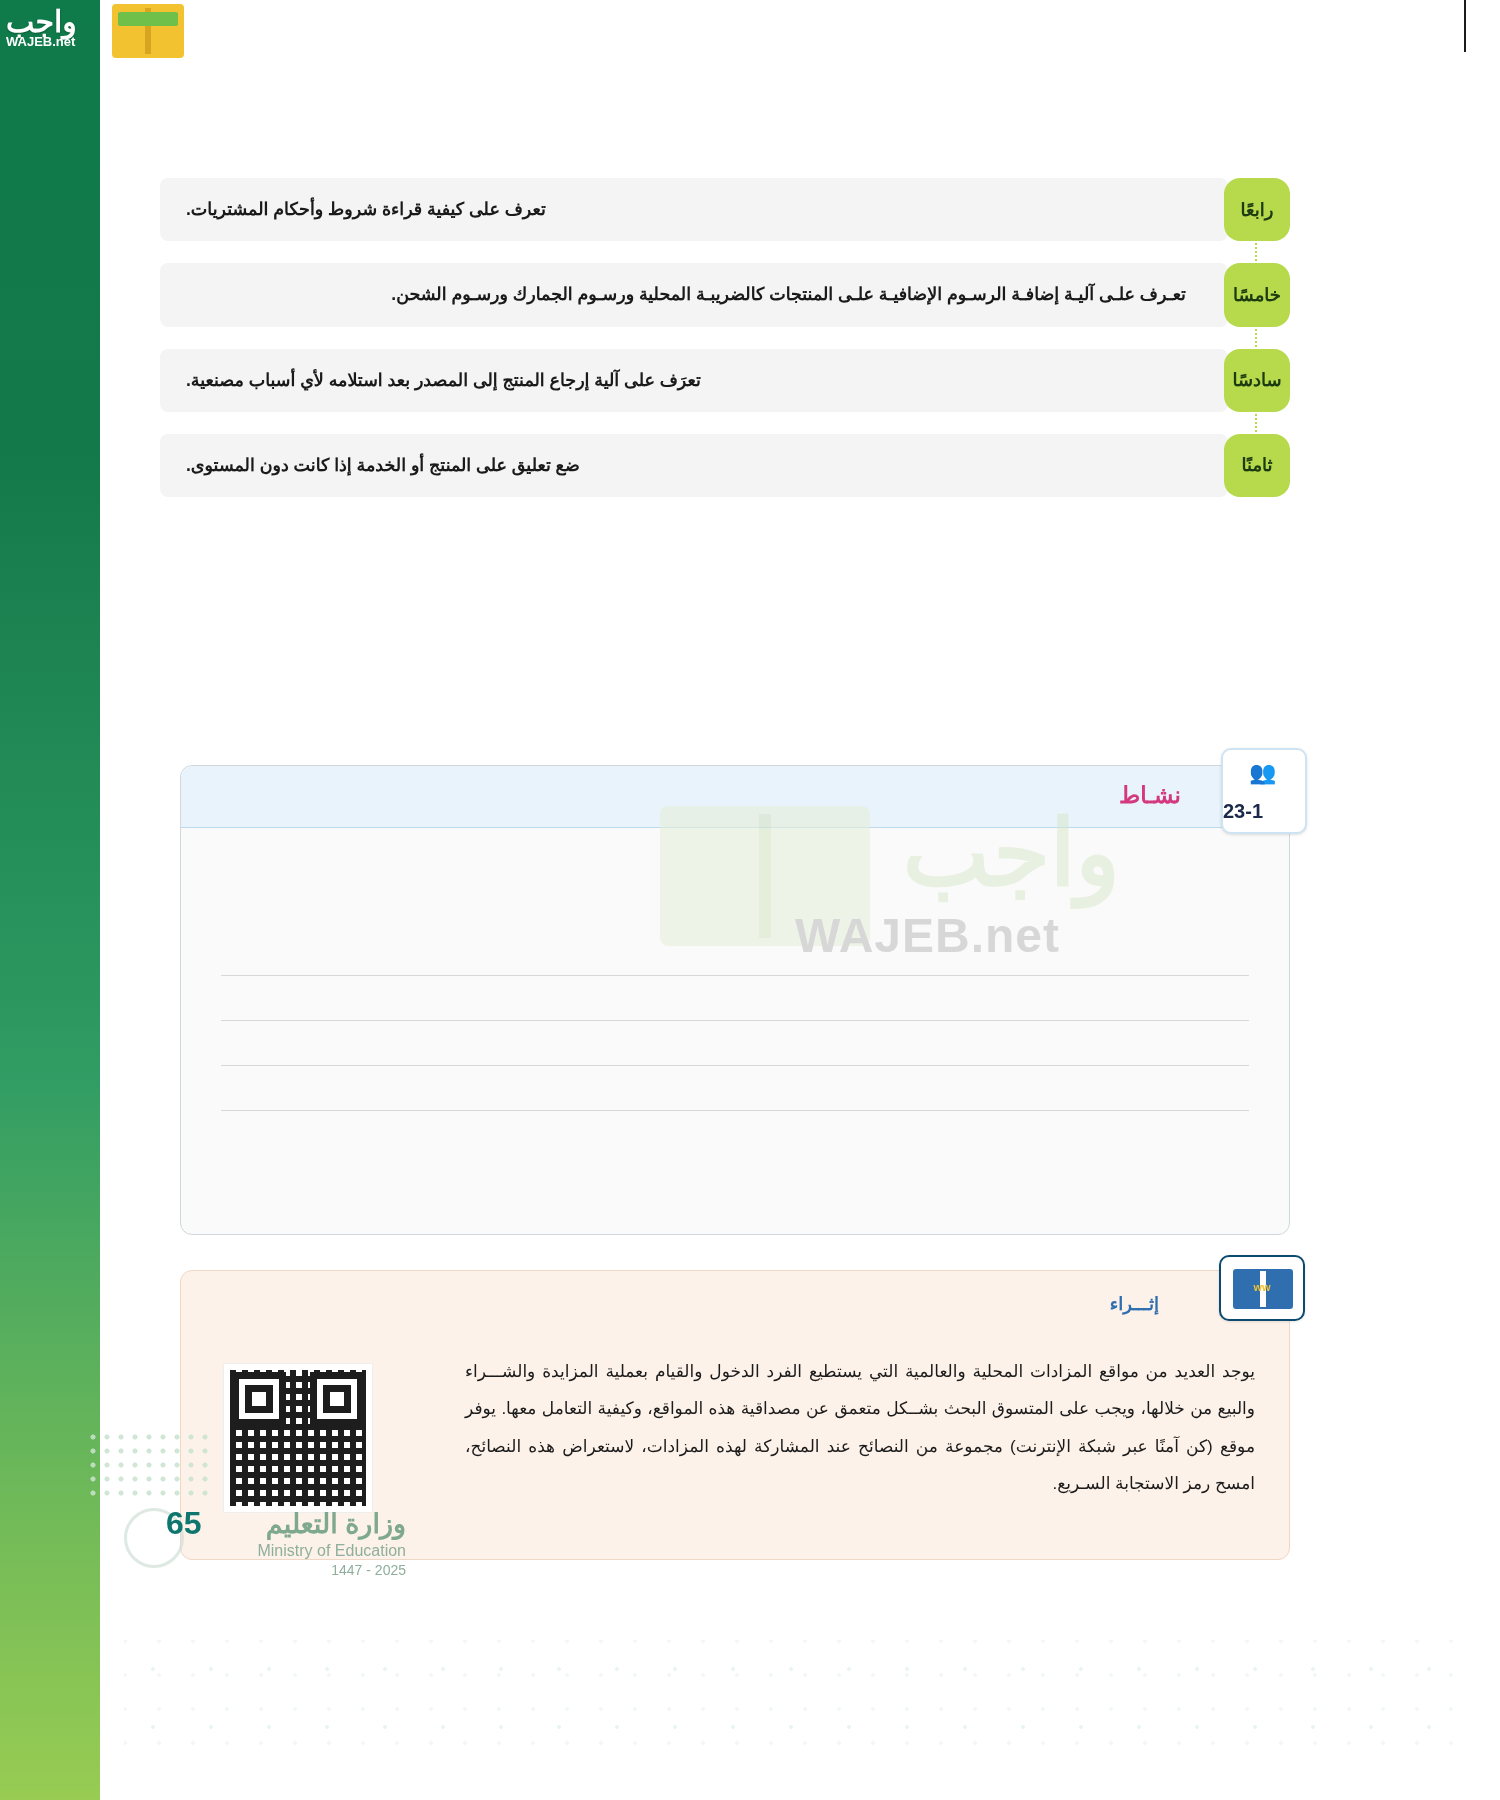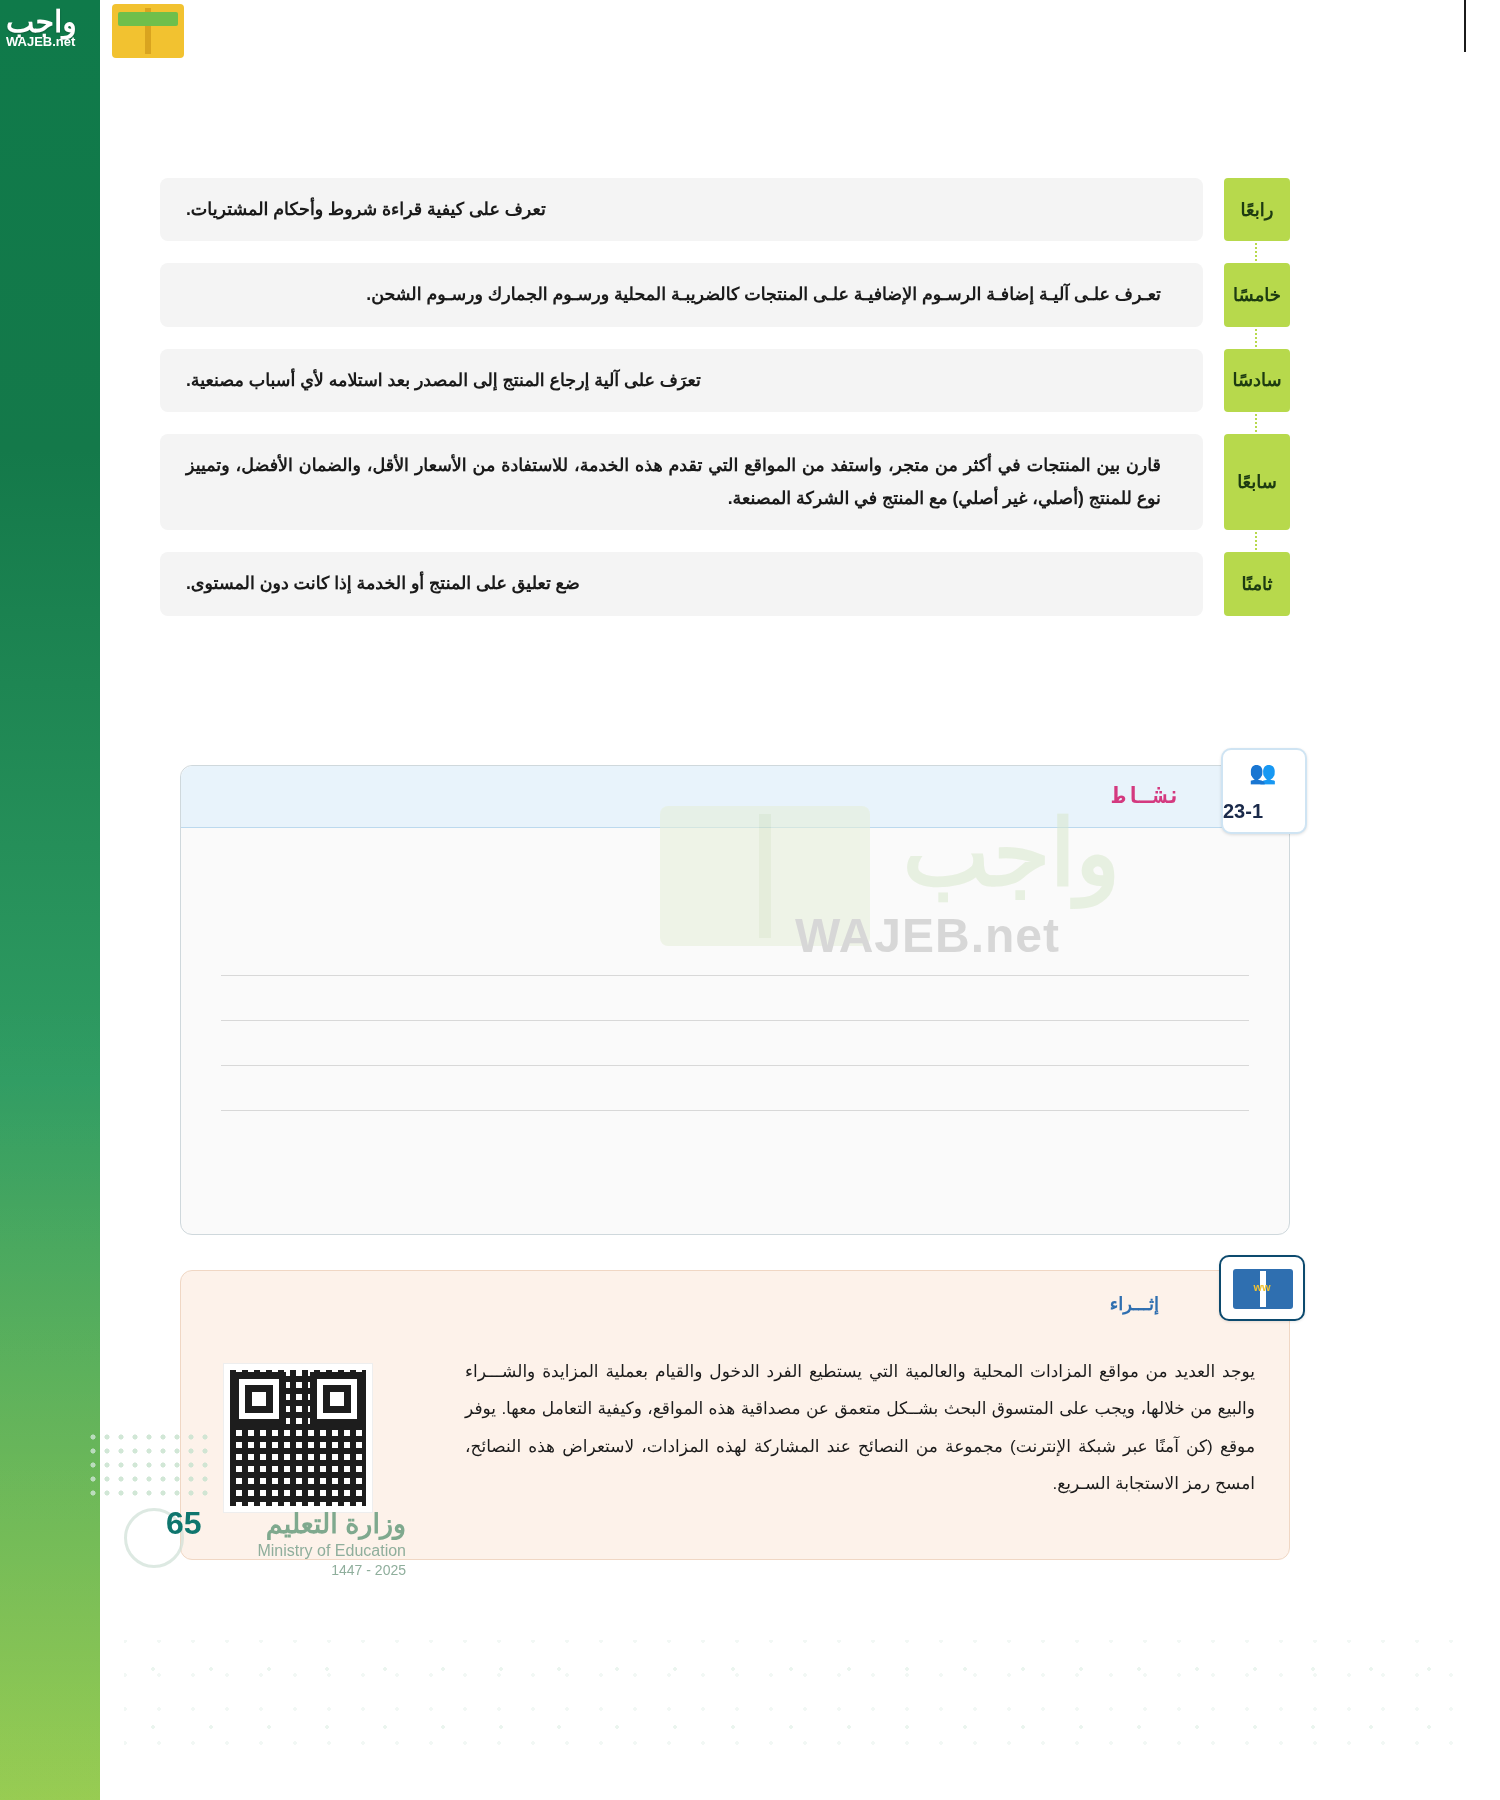--- a/index.html
+++ b/index.html
@@ -105,28 +105,27 @@
     display: flex;
     align-items: stretch;
     justify-content: flex-start;
     margin-bottom: 22px;
   }
   .step-badge {
     flex: 0 0 auto;
     width: 66px;
     min-height: 54px;
     background: #b7d94c;
-    border-radius: 4px;
+    border-radius: 16px;
     color: #1d3b11;
     font-size: 18px;
     font-weight: bold;
     display: flex; align-items: center; justify-content: center;
     position: relative;
     z-index: 3;
-    margin-left: 25px;
   }
   .step-body {
     flex: 1 1 auto;
     background: #f4f4f4;
     border-radius: 8px;
     margin-right: -4px;
     padding: 15px 42px 15px 26px;
     display: flex; align-items: center;
     color: #1a1a1a;
     font-size: 17.5px;
@@ -170,21 +169,20 @@
     border-bottom: 1px solid #bcd9ee;
     border-radius: 12px 12px 0 0;
   }
   .activity-title {
     position: absolute;
     right: 108px; top: 16px;
     font-size: 23px;
     font-weight: bold;
     color: #d4397f;
     letter-spacing: 3px;
-    font-family: Liberation Mono, monospace;
   }
   .activity-badge {
     position: absolute;
     right: -18px; top: -18px;
     width: 86px; height: 86px;
     background: #ffffff;
     border: 2px solid #cfe4f3;
     border-radius: 10px;
     box-shadow: 0 1px 3px rgba(0,0,0,.12);
   }
@@ -432,25 +430,20 @@
       <div class="step-body">تعـرف علـى آليـة إضافـة الرسـوم الإضافيـة علـى المنتجات كالضريبـة المحلية ورسـوم الجمارك ورسـوم الشحن.</div>
       <div class="connector" style="bottom:-24px;"></div>
     </div>
 
     <div class="step-row">
       <div class="step-badge">سادسًا</div>
       <div class="step-body center">تعرَف على آلية إرجاع المنتج إلى المصدر بعد استلامه لأي أسباب مصنعية.</div>
       <div class="connector" style="bottom:-24px;"></div>
     </div>
 
-    <div class="step-row">
-      <div class="step-badge">سابعًا</div>
-      <div class="step-body">قارن بين المنتجات في أكثر من متجر، واستفد من المواقع التي تقدم هذه الخدمة، للاستفادة من الأسعار الأقل، والضمان الأفضل، وتمييز نوع للمنتج (أصلي، غير أصلي) مع المنتج في الشركة المصنعة.</div>
-      <div class="connector" style="bottom:-24px;"></div>
-    </div>
 
     <div class="step-row">
       <div class="step-badge">ثامنًا</div>
       <div class="step-body center">ضع تعليق على المنتج أو الخدمة إذا كانت دون المستوى.</div>
     </div>
 
   </div>
 
 
   <div class="activity">

